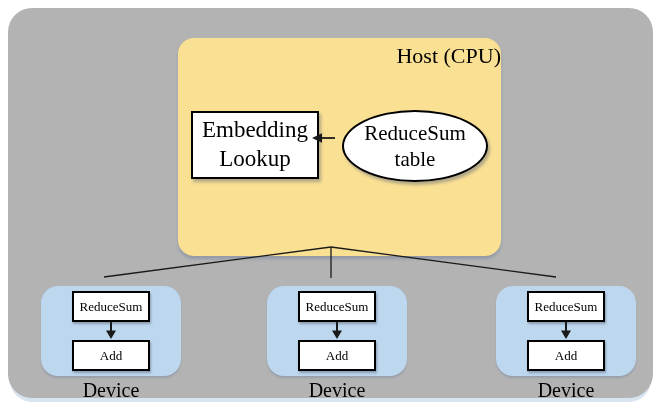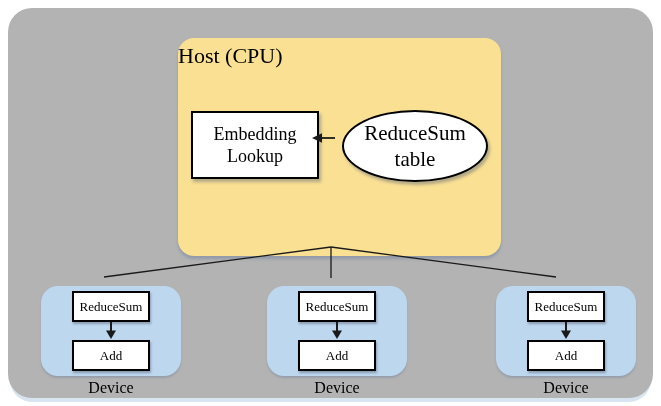--- a/index.html
+++ b/index.html
@@ -11,46 +11,46 @@
   html,body{width:661px;height:406px;background:var(--canvas);overflow:hidden;}
   body{font-family:"Liberation Serif", serif;color:var(--text);position:relative;}
 
   .stage{position:absolute;left:8px;top:8px;width:645px;height:390px;
     background:var(--background);border-radius:24px;
     box-shadow:0 6px 0 -2px var(--background-edge);}
 
   .host-box{position:absolute;left:170px;top:30px;width:323px;height:218px;
     background:var(--host-fill);border-radius:16px;
     box-shadow:0 3px 3px rgba(120,135,160,0.55);}
-  .host-title{margin-top:5px;text-align:left;font-size:22px;}
+  .host-title{margin-top:5px;text-align:right;font-size:22px;}
 
   .lookup-box{position:absolute;left:183px;top:103px;width:128px;height:68px;
     background:var(--node-fill);border:2px solid #000;
     display:flex;align-items:center;justify-content:flex-end;text-align:center;
-    font-size:18px;line-height:1.25;box-shadow:2px 3px 3px rgba(90,100,120,0.45);}
+    font-size:23px;line-height:1.25;box-shadow:2px 3px 3px rgba(90,100,120,0.45);}
 
   .table-ellipse{position:absolute;left:334px;top:102px;width:146px;height:72px;
     background:var(--node-fill);border:2px solid #000;border-radius:50%;
     display:flex;align-items:center;justify-content:center;text-align:center;
     font-size:21px;line-height:1.25;box-shadow:2px 3px 3px rgba(90,100,120,0.45);}
   .table-ellipse span{display:block;width:110px;}
 
   .connectors{position:absolute;left:0;top:0;width:661px;height:406px;
     pointer-events:none;z-index:5;}
 
   .device-unit{position:absolute;top:278px;width:140px;}
   .device-unit.d0{left:33px;} .device-unit.d1{left:259px;} .device-unit.d2{left:488px;}
   .device-box{width:140px;height:90px;background:var(--device-fill);border-radius:17px;
     display:flex;flex-direction:column;align-items:center;padding-top:5px;
     box-shadow:0 2px 2px rgba(120,135,160,0.45);}
   .op-box{width:78px;height:31px;background:var(--node-fill);border:2px solid #000;
     display:flex;align-items:center;justify-content:center;font-size:13px;
     box-shadow:1px 2px 2px rgba(90,100,120,0.5);}
   .down-arrow{width:18px;height:18px;display:block;}
-  .device-label{text-align:center;font-size:16px;margin-top:3px;}
+  .device-label{text-align:center;font-size:20px;margin-top:3px;}
 </style>
 </head>
 <body>
 
 <div class="stage">
 
   <div class="host-box">
     <div class="host-title">Host (CPU)</div>
   </div>
 

